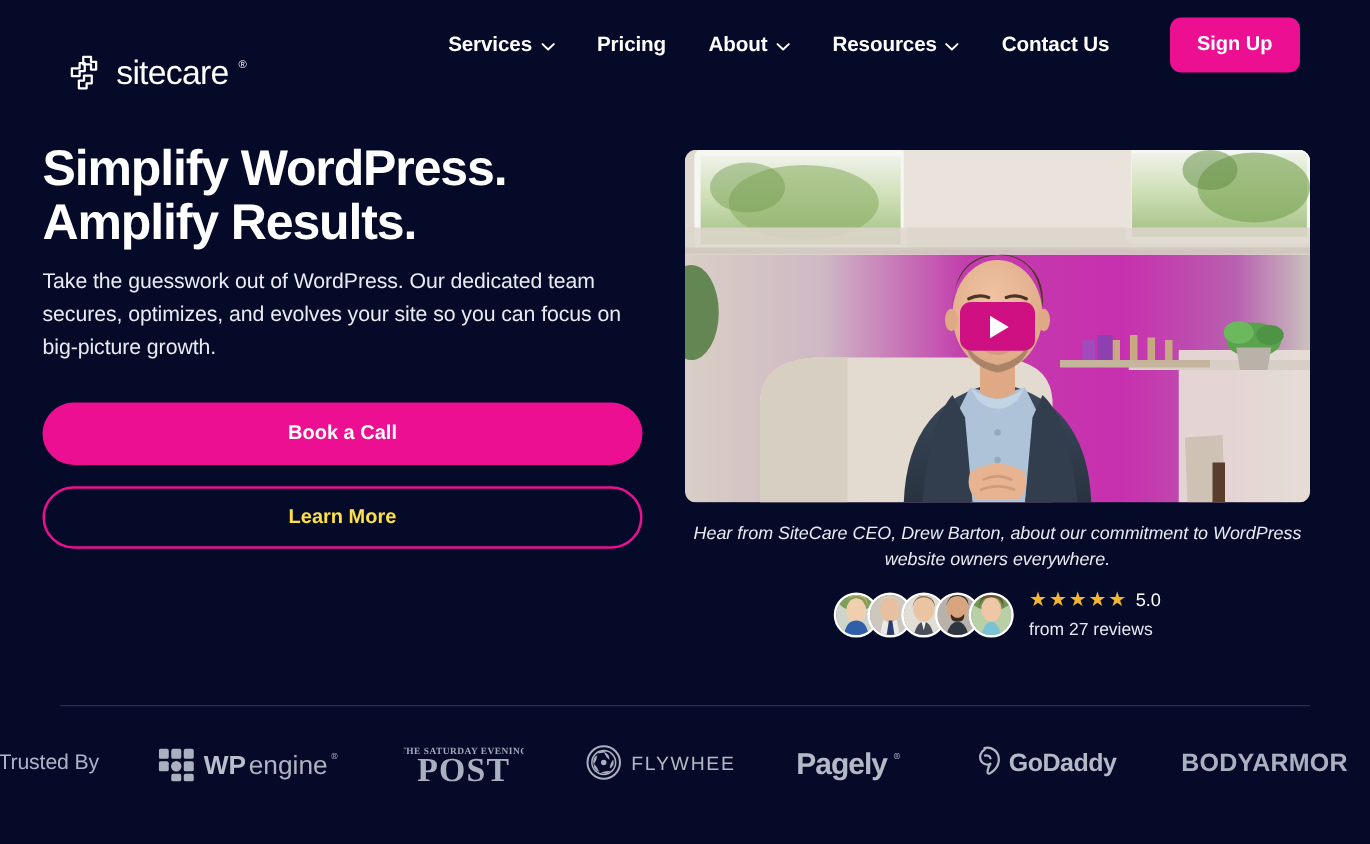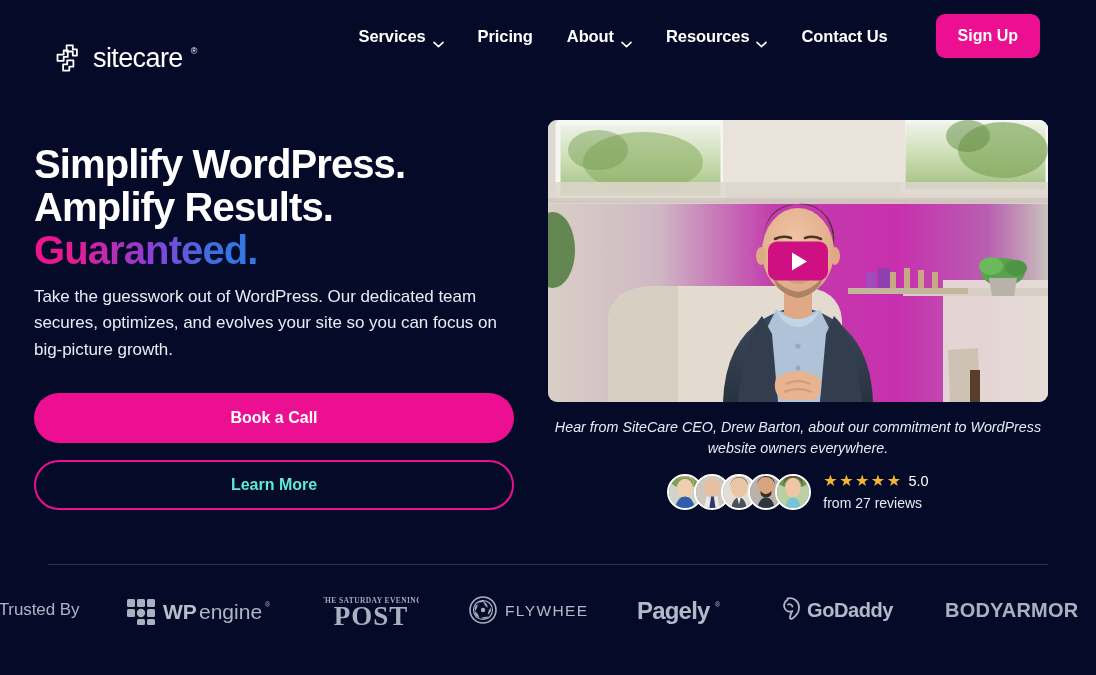--- a/index.html
+++ b/index.html
@@ -46,21 +46,20 @@
   }
 
   .nav {
     display: flex;
     align-items: center;
     gap: 34px;
     margin-left: auto;
   }
   .nav-item {
     display: flex;
-    align-items: center;
     gap: 7px;
     color: #ffffff;
     font-size: 16.5px;
     font-weight: 600;
     letter-spacing: -0.1px;
     cursor: pointer;
     white-space: nowrap;
   }
   .chev { display: block; width: 11px; height: 7px; }
 
@@ -76,21 +75,20 @@
     cursor: pointer;
     font-family: "Liberation Sans", sans-serif;
     white-space: nowrap;
   }
 
   
   .hero {
     display: flex;
     padding: 42px 48px 0 34px;
     gap: 34px;
-    align-items: flex-end;
   }
   .hero-left { width: 545px; padding-left: 0; }
 
   .headline {
     font-size: 40px;
     font-weight: 700;
     line-height: 43px;
     color: #ffffff;
     letter-spacing: -0.9px;
   }
@@ -118,21 +116,21 @@
     font-size: 16px;
     font-weight: 700;
     border: none;
     border-radius: 30px;
     padding: 16px 29px;
     cursor: pointer;
     font-family: "Liberation Sans", sans-serif;
   }
   .btn-outline {
     background: transparent;
-    color: #5eead4;
+    color: #fde047;
     font-size: 16px;
     font-weight: 700;
     border: 2px solid #ED0F91;
     border-radius: 30px;
     padding: 14px 25px;
     cursor: pointer;
     font-family: "Liberation Sans", sans-serif;
   }
 
   
@@ -290,21 +288,20 @@
     <button class="signup-btn">Sign Up</button>
   </nav>
 </div>
 
 <div class="hero">
 
   <div class="hero-left">
     <h1 class="headline">
       <span>Simplify WordPress.</span><br>
       <span>Amplify Results.</span><br>
-      <span class="grad">Guaranteed.</span>
     </h1>
 
     <p class="subhead">Take the guesswork out of WordPress. Our dedicated team secures, optimizes, and evolves your site so you can focus on big-picture growth.</p>
 
     <div class="cta-row">
       <button class="btn-primary">Book a Call</button>
       <button class="btn-outline">Learn More</button>
     </div>
   </div>
 

